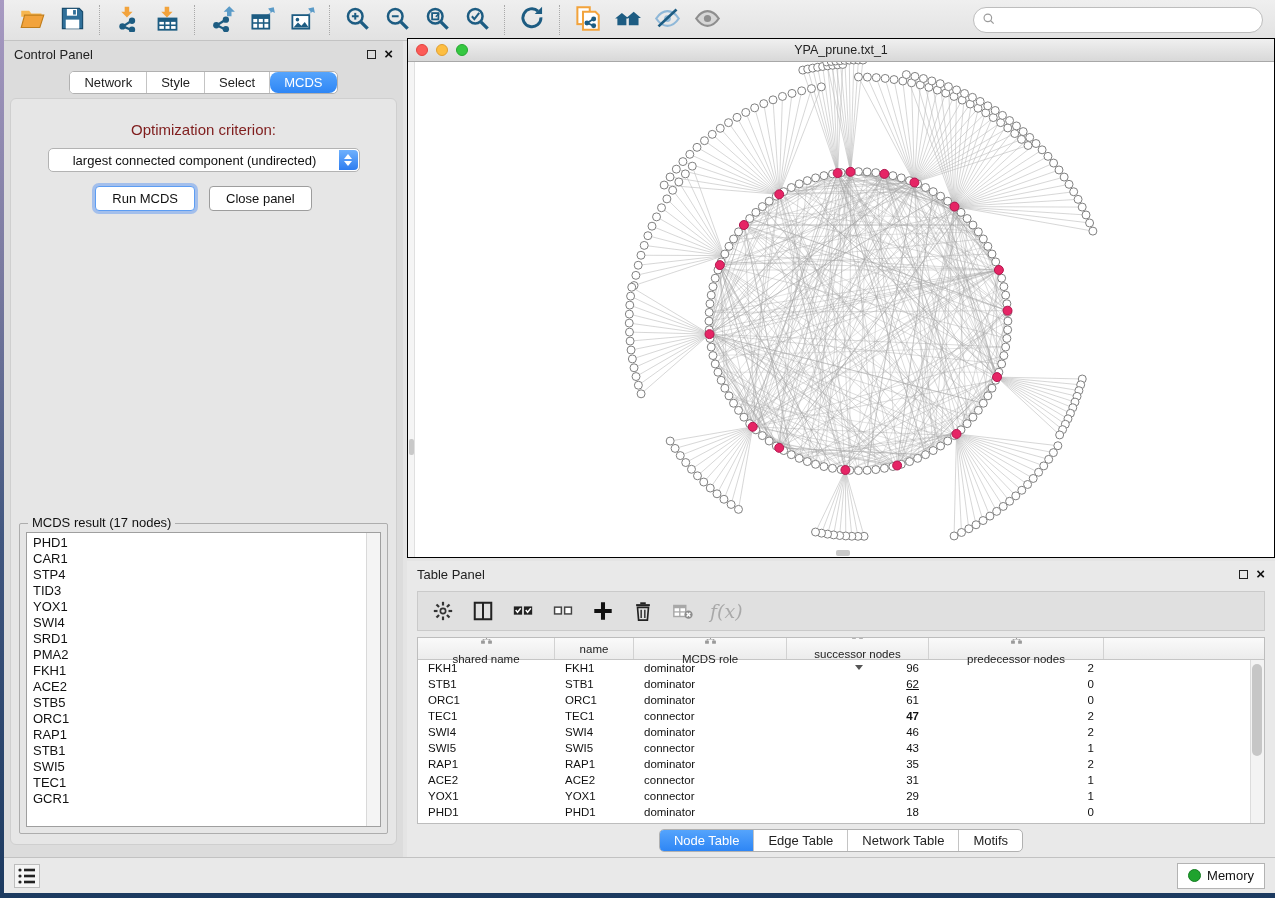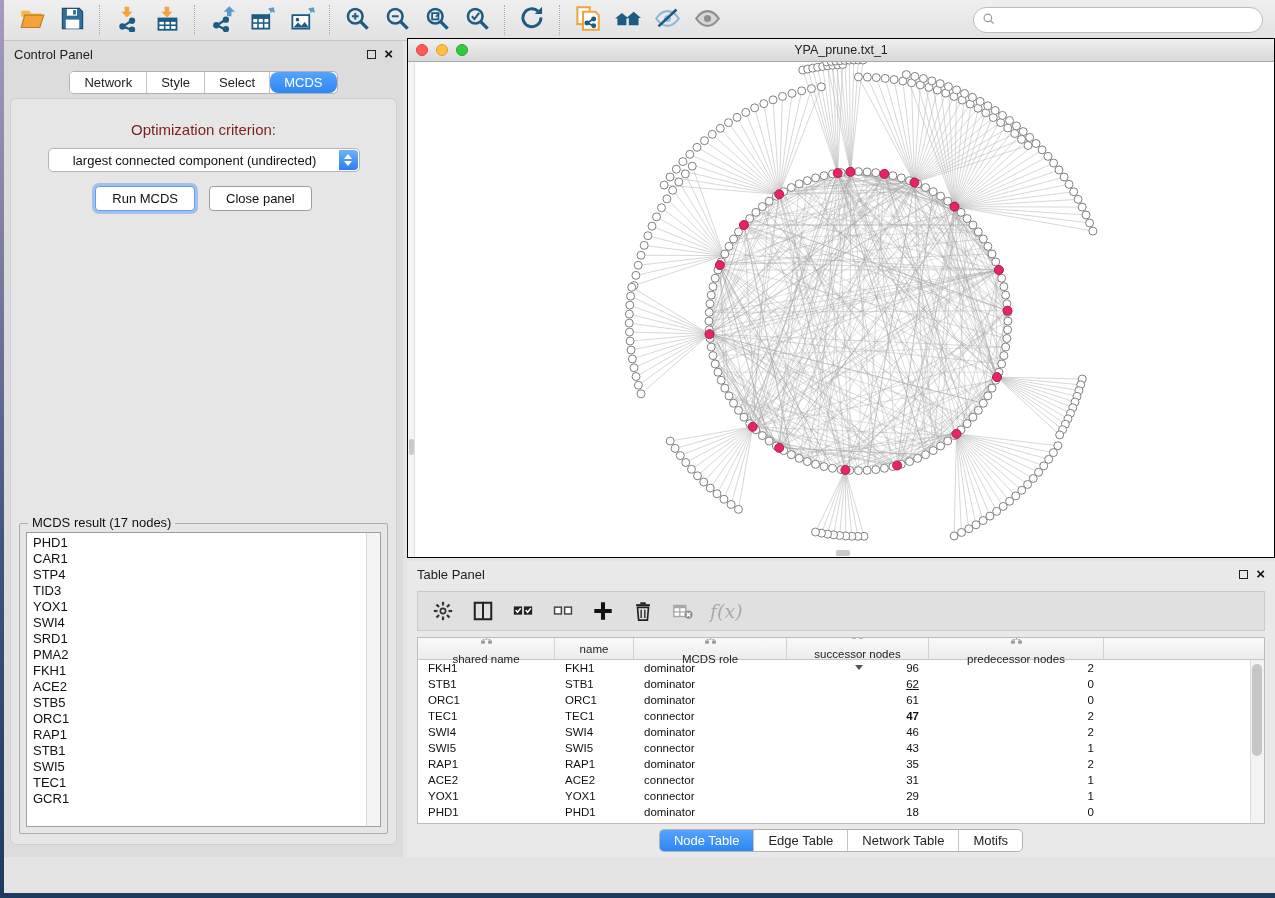--- a/index.html
+++ b/index.html
@@ -1413,13 +1413,31 @@
     <div id="tp-tabs">
         <div class="seg" id="tp-seg">
           <div class="seg-item active">Node Table</div>
           <div class="seg-item">Edge Table</div>
           <div class="seg-item">Network Table</div>
           <div class="seg-item">Motifs</div>
         </div>
       </div>
   </div>
 
+  <div id="status-bar">
+    <div id="list-btn">
+      <svg viewBox="0 0 24 24">
+        <g fill="#222">
+            <circle cx="5" cy="6" r="1.6"></circle>
+            <circle cx="5" cy="12" r="1.6"></circle>
+            <circle cx="5" cy="18" r="1.6"></circle>
+        <rect x="9" y="4.7" width="11" height="2.6"></rect>
+            <rect x="9" y="10.7" width="11" height="2.6"></rect>
+            <rect x="9" y="16.7" width="11" height="2.6"></rect>
+          </g>
+      </svg>
+    </div>
+    <div id="memory-btn">
+      <span id="memory-dot"></span>
+      <span>Memory</span>
+    </div>
+  </div>
 </div>
 
 </body></html>

